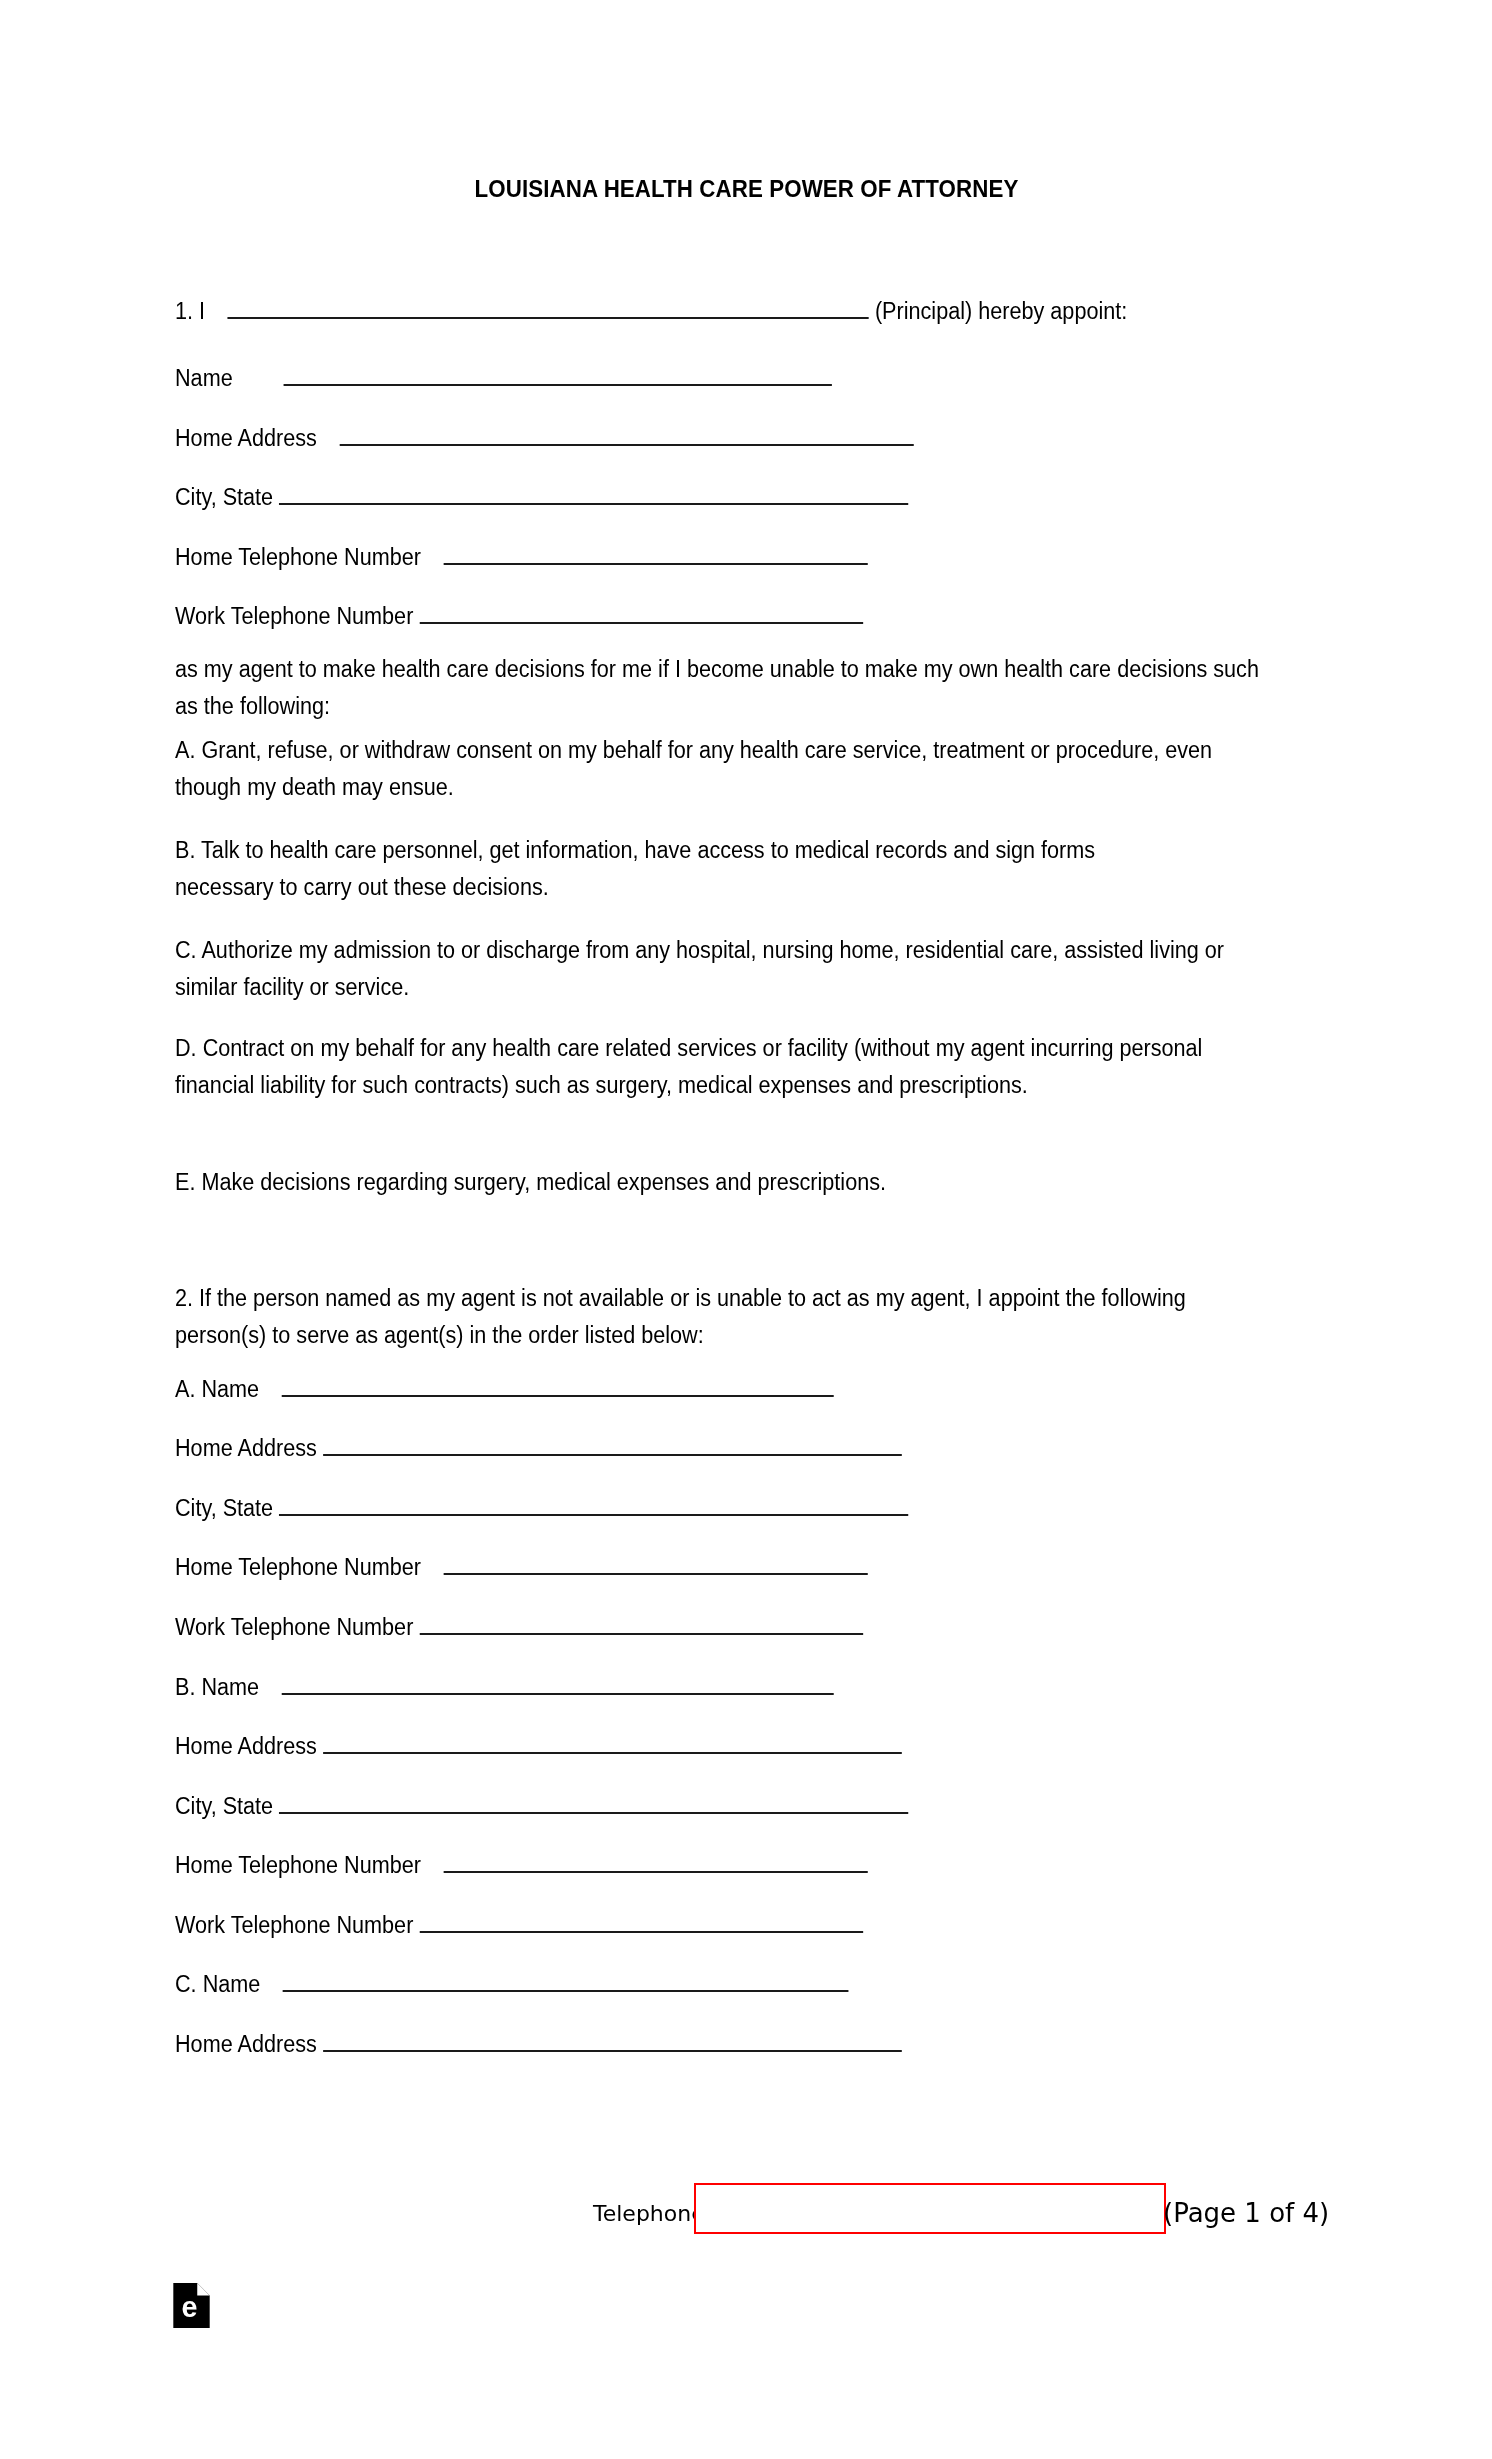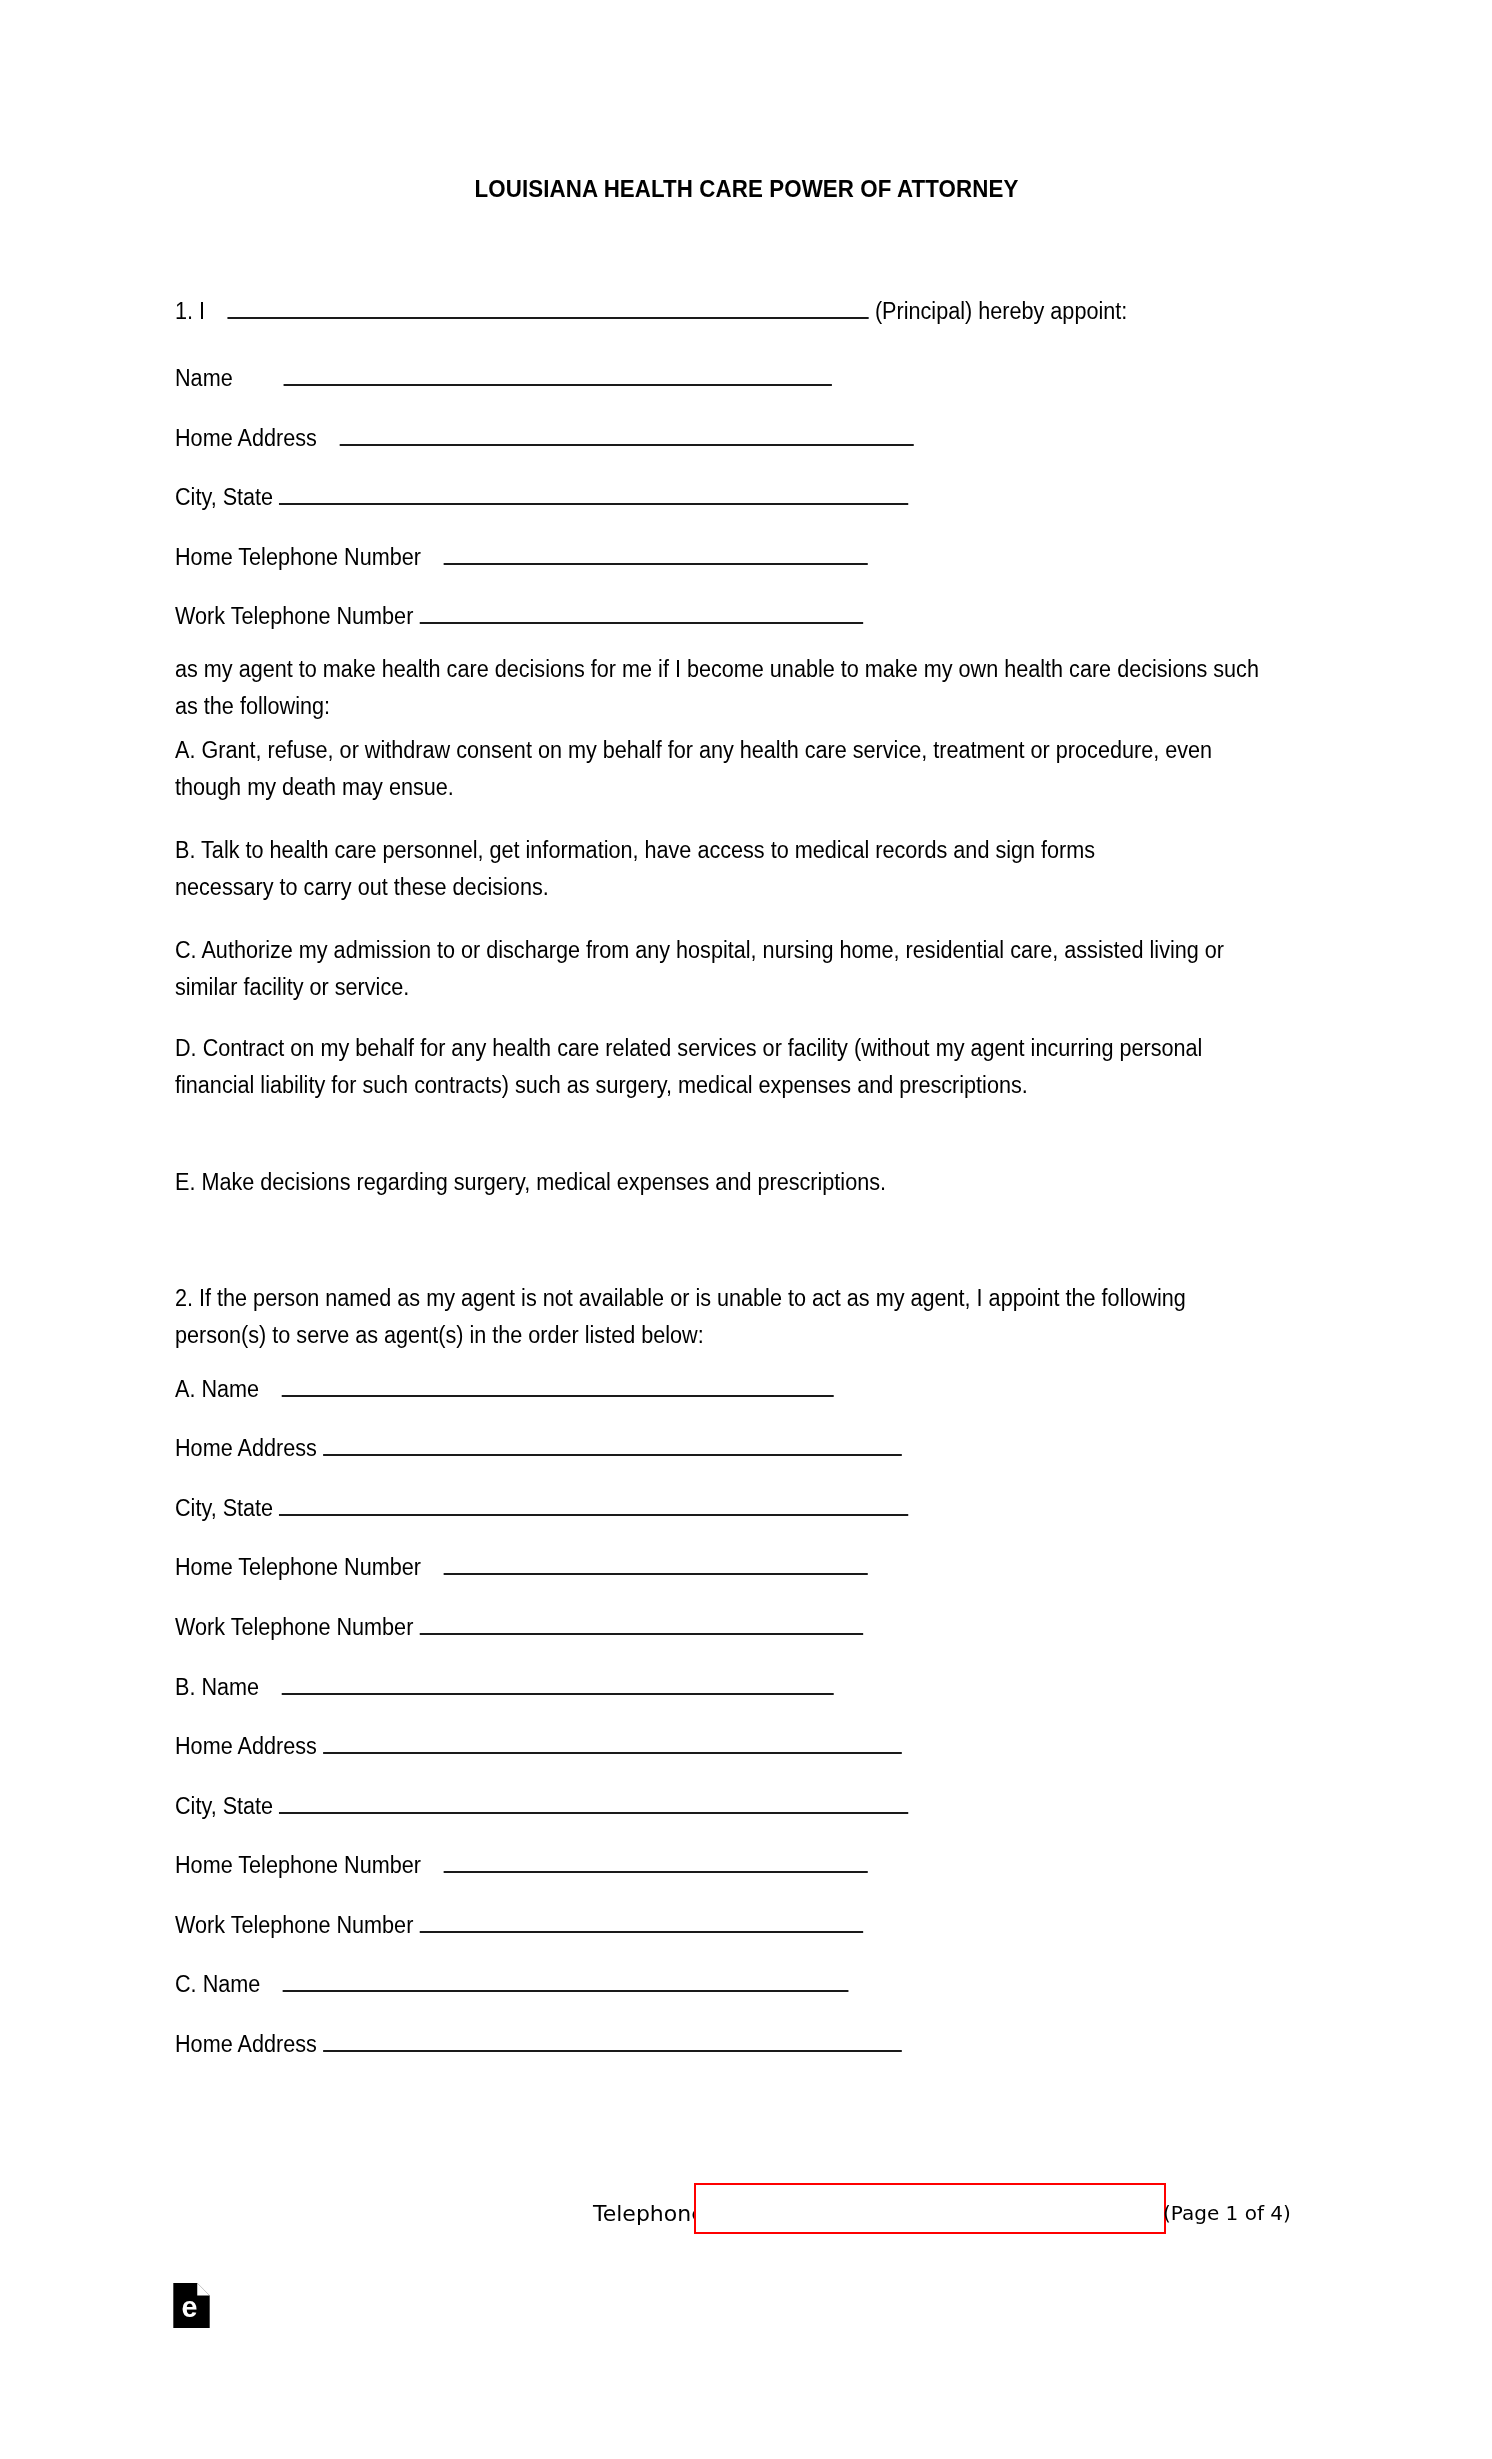--- a/index.html
+++ b/index.html
@@ -85,21 +85,21 @@
     width: 472px;
     height: 51px;
     border: 2.9px solid #ff0000;
     background: #ffffff;
     box-sizing: border-box;
   }
   .footer-page {
     position: absolute;
     left: 1163px;
     top: 2200px;
-    font-size: 20px;
+    font-size: 26px;
     line-height: 27px;
     font-family: "DejaVu Sans", sans-serif;
     white-space: nowrap;
   }
 
   
   .logo {
     position: absolute;
     left: 173px;
     top: 2283px;

